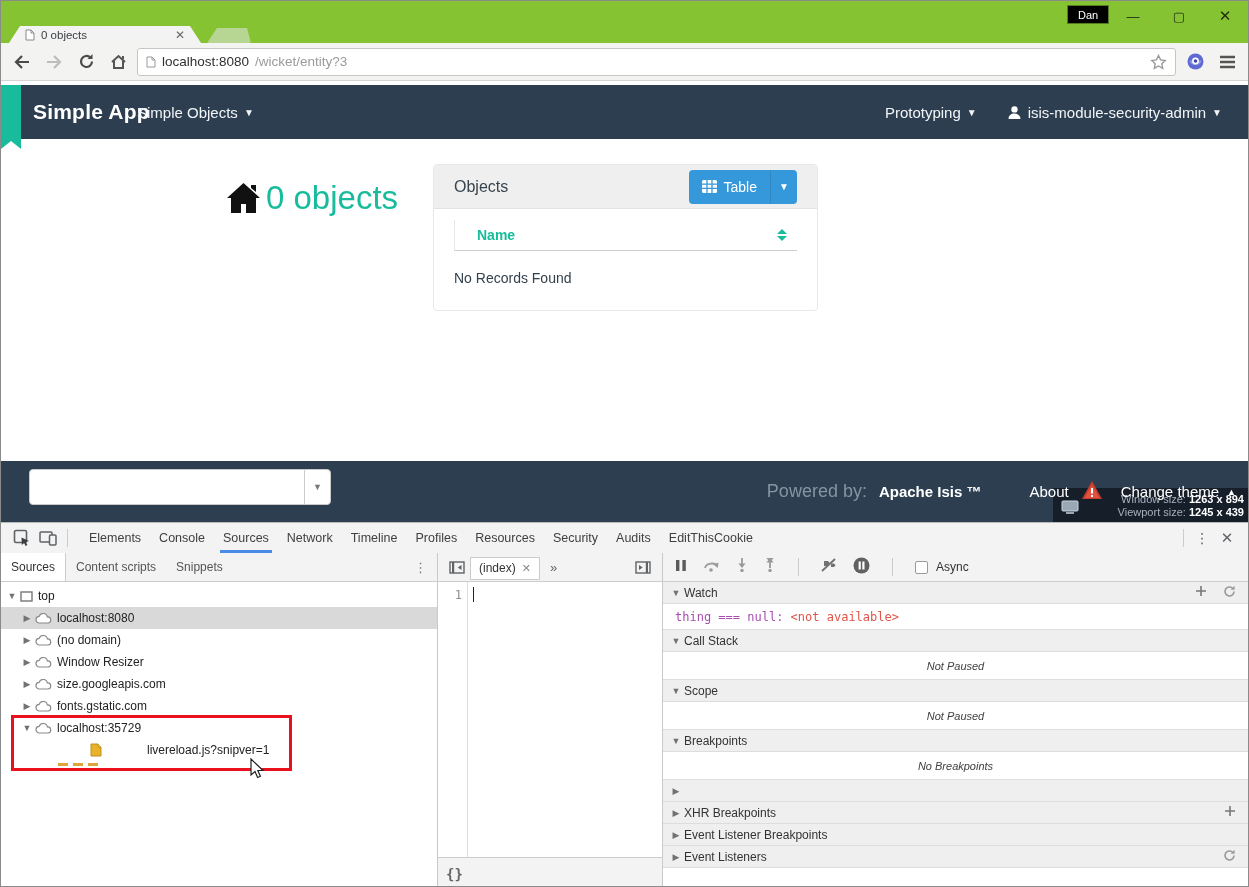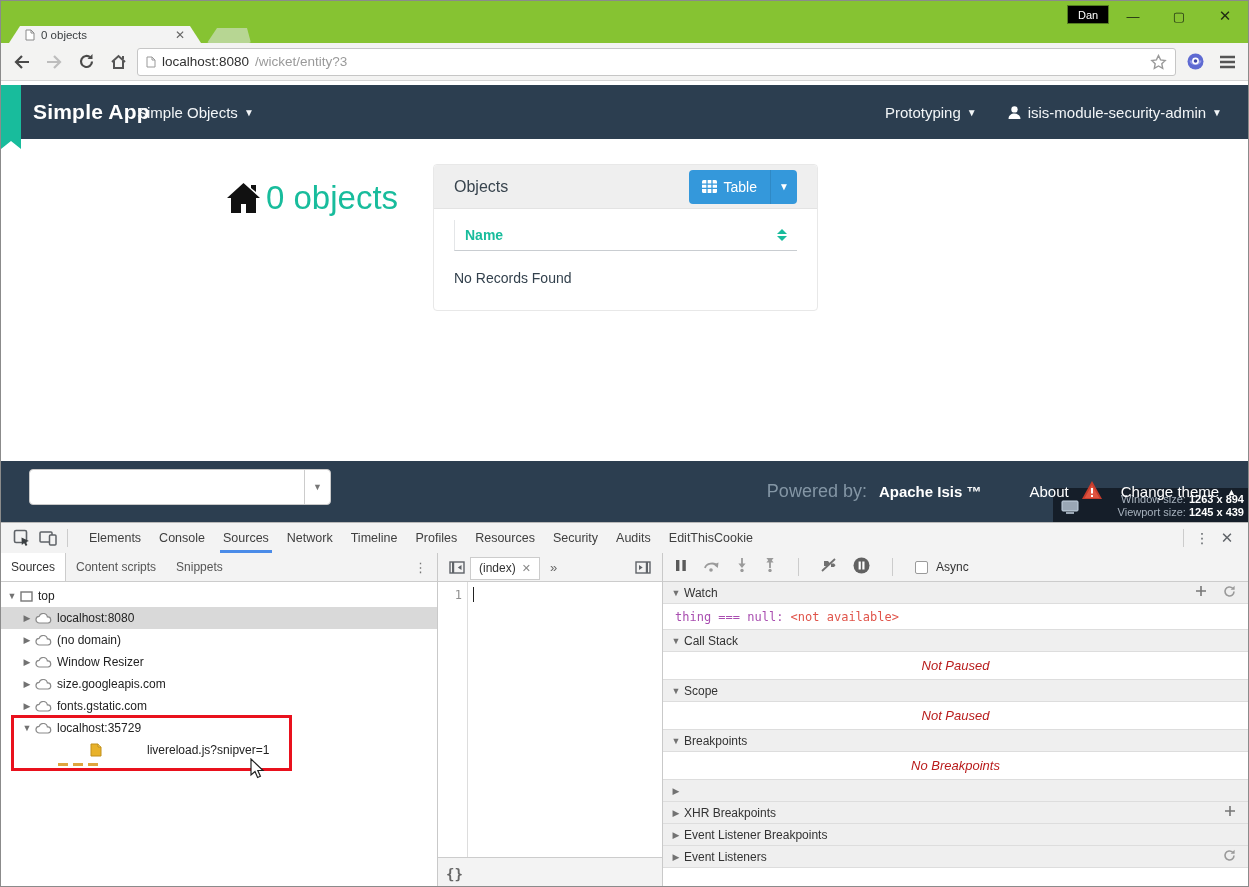--- a/index.html
+++ b/index.html
@@ -51,21 +51,21 @@
            border:1px solid #e8e8e8; border-radius:4px; }
   .panel-h { height:44px; background:#efefef; border-bottom:1px solid #e3e3e3; border-radius:4px 4px 0 0;
              display:flex; align-items:center; padding:0 20px; }
   .panel-title { font-size:16px; color:#38444e; flex:1; }
   .tablebtn { display:flex; height:34px; background:#3498db; border-radius:4px; overflow:hidden; }
   .tablebtn .main { display:flex; align-items:center; gap:7px; padding:0 13px; color:#fff; font-size:14px; }
   .tablebtn .caretpart { width:27px; display:flex; align-items:center; justify-content:center;
                          border-left:1px solid #2f89c5; color:#fff; font-size:10px; }
   .namerow { position:absolute; left:20px; right:20px; top:55px; height:31px; border-bottom:1px solid #c9cdd1;
              border-left:1px solid #e4e6e8; display:flex; align-items:center; padding:0 10px; }
-  .namerow .col { color:#18bc9c; font-size:14px; font-weight:700; flex:1; }
+  .namerow .col { color:#18bc9c; font-size:14px; font-weight:700; flex:1;margin-left:12px; }
   .sorticon { display:flex; flex-direction:column; gap:2px; }
   .sorticon i { width:0; height:0; border-left:5px solid transparent; border-right:5px solid transparent; display:block; }
   .sorticon .up { border-bottom:5px solid #18bc9c; }
   .sorticon .dn { border-top:5px solid #18bc9c; }
   .norecords { position:absolute; left:20px; top:105px; font-size:14px; color:#33414d; }
 
   .appfooter { position:absolute; left:0; top:380px; width:100%; height:61px; background:#2c3e50; }
   .combobox { position:absolute; left:28px; top:8px; width:302px; height:36px; background:#fff;
               border:1px solid #c9c9c9; border-radius:4px; display:flex; }
   .combobox .val { flex:1; }
@@ -136,21 +136,21 @@
   .cb { width:13px; height:13px; border:1px solid #9a9a9a; background:#fff; border-radius:2px; }
   .async-lbl { font-size:12px; color:#333; margin-left:-8px; }
 
   .sect-h { height:22px; background:#efefef; border-bottom:1px solid #ddd; display:flex; align-items:center;
             padding:0 8px; font-size:12px; color:#333; }
   .sect-h .twisty { margin-right:3px; }
   .sect-title { flex:1; }
   .sect-actions { display:flex; gap:16px; margin-right:4px; }
   .sect-body { background:#fff; border-bottom:1px solid #ddd; }
   .empty-state { height:28px; display:flex; align-items:center; justify-content:center;
-                 font-size:13px; font-style:italic; color:#b91c1c;text-align:center; }
+                 font-size:11px; font-style:italic; color:#404040;text-align:center; }
   .watch-row { height:26px; display:flex; align-items:center; padding:0 12px;
                font-family:"DejaVu Sans Mono", monospace; font-size:12px; white-space:pre; }
   .w-expr { color:#a94eb0; }
   .w-val { color:#e0544a; }
 </style>
 </head>
 <body>
 
 <div id="win">
 

